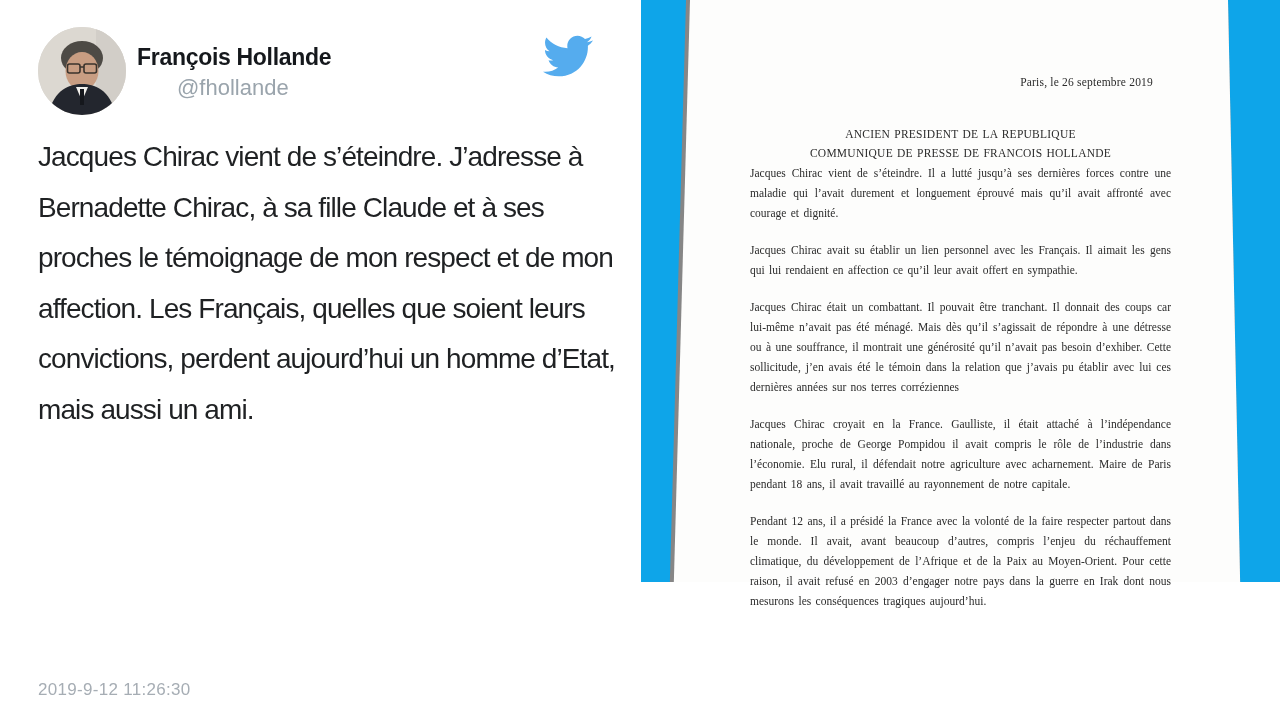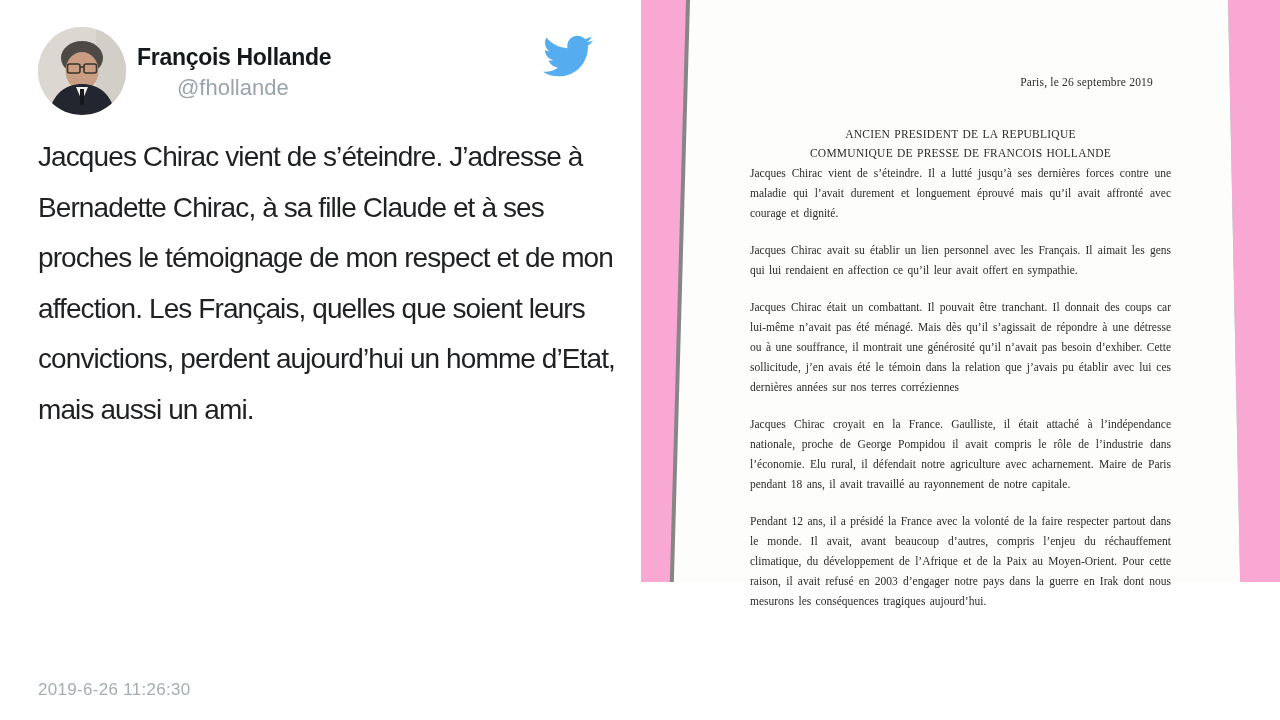--- a/index.html
+++ b/index.html
@@ -47,21 +47,21 @@
   }
   .timestamp {
     position: absolute; top: 680px; left: 38px;
     font-size: 17px; color: #a6adb4; letter-spacing: 0.3px;
   }
 
   
   .doc-panel {
     position: relative;
     width: 639px; height: 582px;
-    background: #f9a8d4;
+    background: #0ea5e9;
     flex: 0 0 639px;
     text-decoration: underline;
   }
   .page-shadow {
     position: absolute; inset: 0;
     background: #868686;
     clip-path: polygon(45px 0, 587px 0, 602px 720px, 25px 720px);
   }
   .page {
     position: absolute; inset: 0;
@@ -119,21 +119,21 @@
     <div class="handle">@fhollande</div>
 
     <div class="twitter-icon">
       <svg viewBox="0 0 24 24" width="58" height="50">
         <path fill="#55acee" d="M23.954 4.569c-.885.389-1.83.654-2.825.775 1.014-.611 1.794-1.574 2.163-2.723-.951.555-2.005.959-3.127 1.184-.896-.959-2.173-1.559-3.591-1.559-2.717 0-4.92 2.203-4.92 4.917 0 .39.045.765.127 1.124C7.691 8.094 4.066 6.13 1.64 3.161c-.427.722-.666 1.561-.666 2.475 0 1.71.87 3.213 2.188 4.096-.807-.026-1.566-.248-2.228-.616v.061c0 2.385 1.693 4.374 3.946 4.827-.413.111-.849.171-1.296.171-.314 0-.615-.03-.916-.086.631 1.953 2.445 3.377 4.604 3.417-1.68 1.319-3.809 2.105-6.102 2.105-.39 0-.779-.023-1.17-.067 2.189 1.394 4.768 2.209 7.557 2.209 9.054 0 13.999-7.496 13.999-13.986 0-.209 0-.42-.015-.63.961-.689 1.8-1.56 2.46-2.548l-.047-.02z"></path>
       </svg>
     </div>
 
     <div class="tweet-body">Jacques Chirac vient de s’éteindre. J’adresse à Bernadette Chirac, à sa fille Claude et à ses proches le témoignage de mon respect et de mon affection. Les Français, quelles que soient leurs convictions, perdent aujourd’hui un homme d’Etat, mais aussi un ami.</div>
 
-    <div class="timestamp">2019-6-26 11:26:30</div>
+    <div class="timestamp">2019-9-12 11:26:30</div>
   </div>
 
   <div class="doc-panel">
     <div class="page-shadow"></div>
     <div class="page"></div>
 
     <div class="doc-content">
       <div class="doc-dateline">Paris, le 26 septembre 2019</div>
       <div class="doc-title">
         <div>ANCIEN PRESIDENT DE LA REPUBLIQUE</div>

